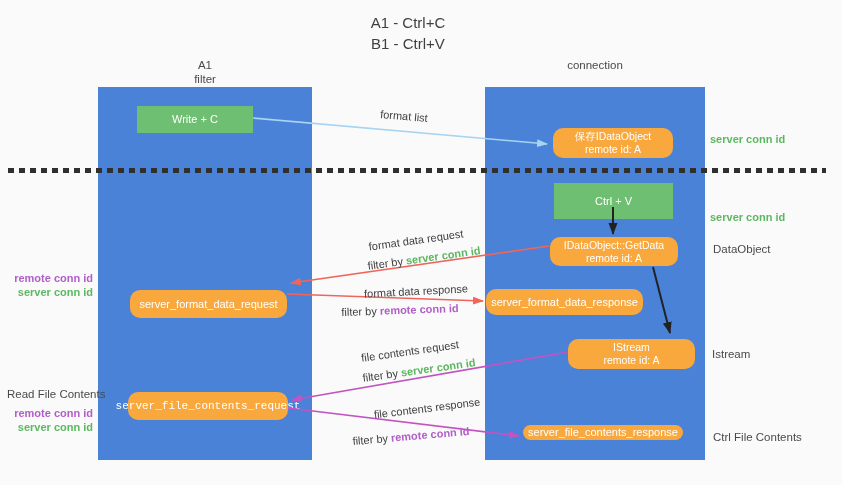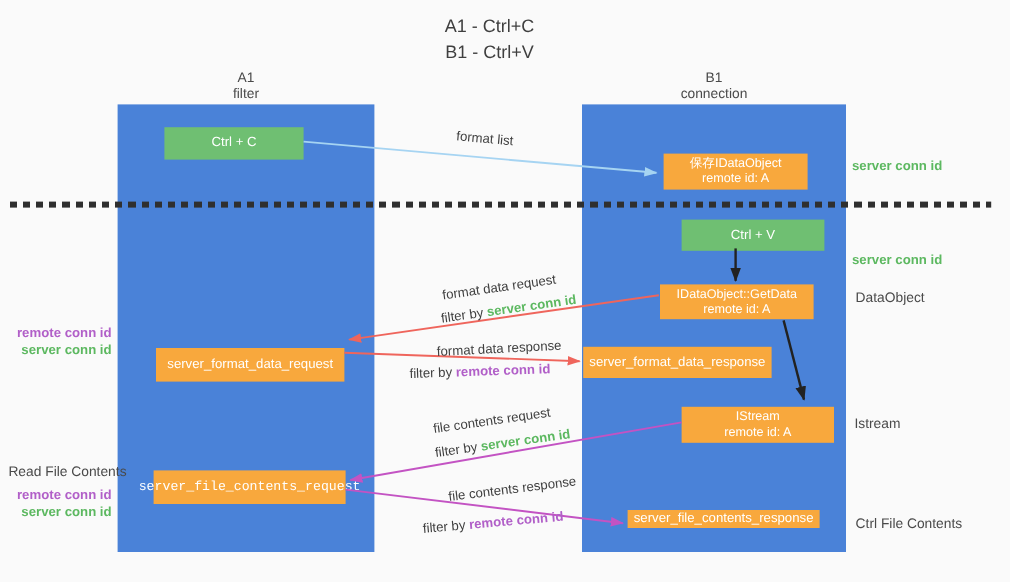--- a/index.html
+++ b/index.html
@@ -16,24 +16,24 @@
   .lane{background:var(--lane-blue);top:87px;height:373px;}
   .lane-left{left:98px;width:214px;}
   .lane-right{left:485px;width:220px;}
   .lane-hd{top:58px;text-align:center;font-size:11.5px;line-height:14px;color:var(--text-gray);}
   .lane-hd.l{left:98px;width:214px;}
   .lane-hd.r{left:485px;width:220px;}
   .dots{left:8px;top:168px;width:818px;height:5px;
         background:repeating-linear-gradient(to right,var(--dash) 0 6px,transparent 6px 11px);}
   .node{color:#fff;text-align:center;font-size:11px;display:flex;align-items:center;justify-content:center;flex-direction:column;line-height:13px;}
   .green{background:var(--node-green);}
-  .orange{background:var(--node-orange);}
+  .orange{background:var(--node-orange);border-radius:10px;}
   .n-ctrlc{left:137px;top:106px;width:116px;height:27px;}
   .n-save{left:553px;top:128px;width:120px;height:30px;font-size:10.5px;}
-  .n-ctrlv{left:568px;top:183px;width:119px;height:26px;align-items:center;}
+  .n-ctrlv{left:554px;top:183px;width:119px;height:36px;align-items:center;}
   .n-getdata{left:550px;top:237px;width:128px;height:29px;font-size:10.5px;}
   .n-freq{left:130px;top:290px;width:157px;height:28px;}
   .n-fresp{left:486px;top:289px;width:157px;height:26px;}
   .n-istream{left:568px;top:339px;width:127px;height:30px;font-size:10.5px;}
   .n-fcreq{left:128px;top:392px;width:160px;height:28px;font-family:Liberation Mono, monospace;}
   .n-fcresp{left:523px;top:425px;width:160px;height:15px;}
   .elabel{font-size:11px;color:var(--text-dark);white-space:nowrap;transform-origin:center;}
   .gtxt{color:var(--text-green);font-weight:bold;}
   .ptxt{color:var(--text-purple);font-weight:bold;}
   .graytxt{font-size:11.5px;color:var(--text-gray);white-space:nowrap;}
@@ -74,31 +74,30 @@
   <div class="abs title">
     <div>A1 - Ctrl+C</div>
     <div>B1 - Ctrl+V</div>
   </div>
 
   <div class="abs lane-hd l">
     <div>A1</div>
     <div>filter</div>
   </div>
   <div class="abs lane-hd r">
-    <div>B1</div>
     <div>connection</div>
   </div>
 
   <div class="abs lane lane-left"></div>
   <div class="abs lane lane-right"></div>
 
   <div class="abs dots"></div>
 
   <div class="abs node green n-ctrlc">
-    <span>Ctrl + C</span>
+    <span>Write + C</span>
   </div>
   <div class="abs node orange n-save">
     <span>保存IDataObject</span>
     <span>remote id: A</span>
   </div>
   <div class="abs node green n-ctrlv">
     <span>Ctrl + V</span>
   </div>
   <div class="abs node orange n-getdata">
     <span>IDataObject::GetData</span>

